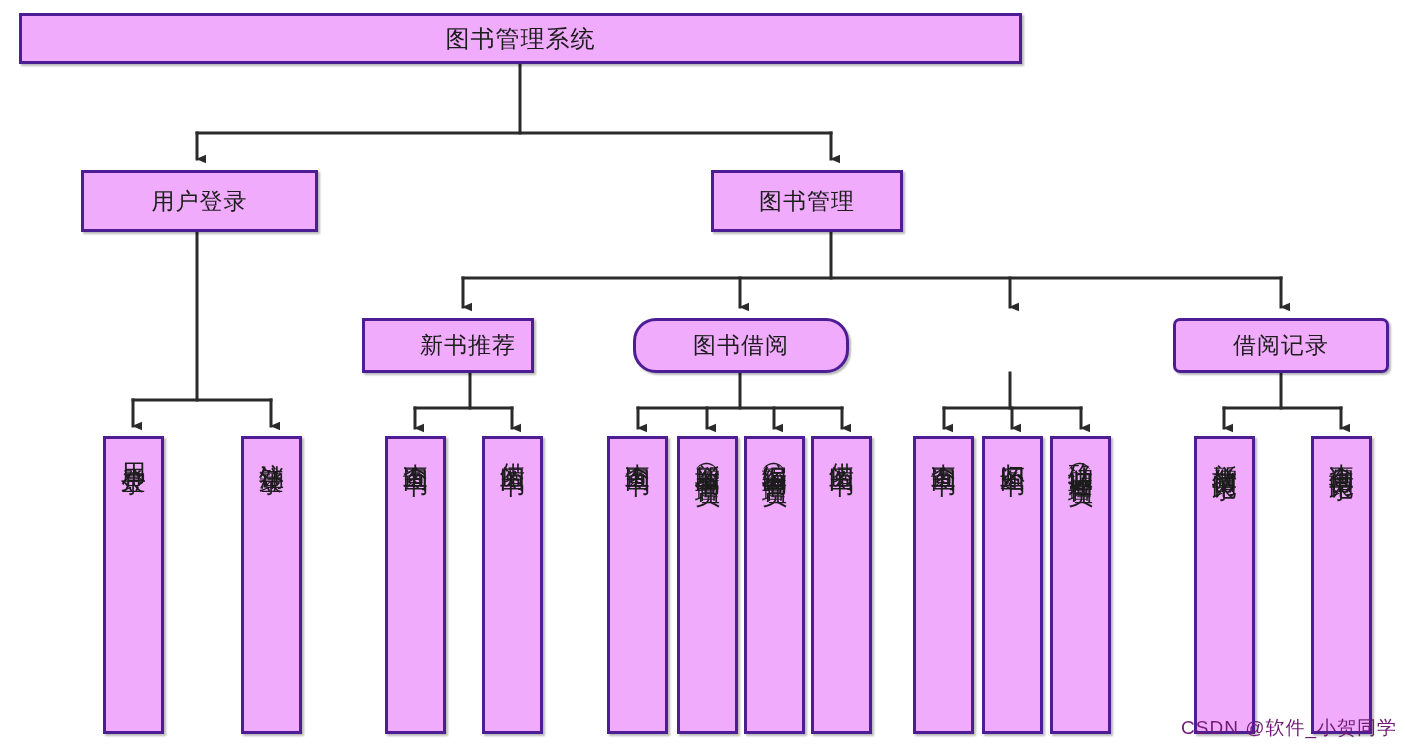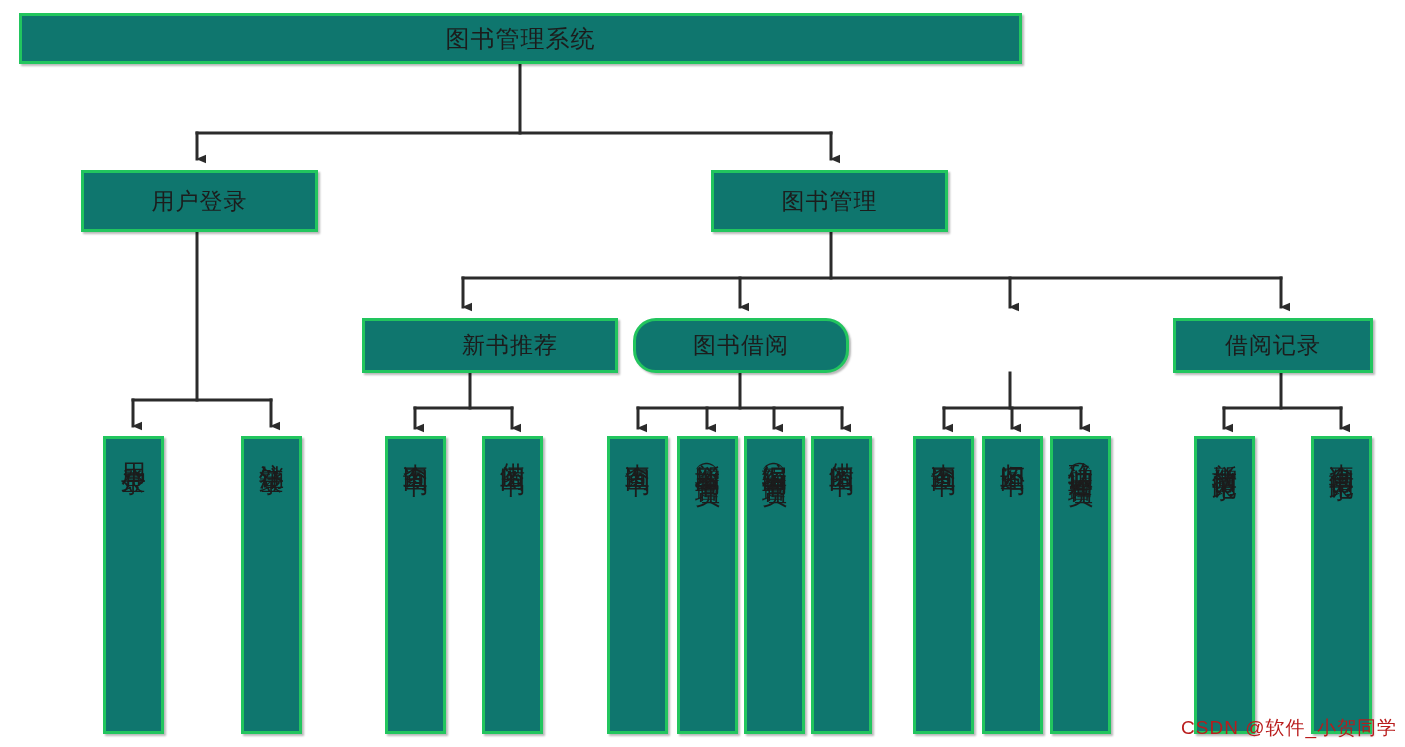--- a/index.html
+++ b/index.html
@@ -10,22 +10,22 @@
     font-family:"Liberation Sans","DejaVu Sans",sans-serif;
     overflow:hidden;
     position:relative;
   }
   #canvas{position:absolute;left:0;top:0;width:1405px;height:747px;}
   svg#wires{position:absolute;left:0;top:0;width:1405px;height:747px;}
 
   .node{
     position:absolute;
     box-sizing:border-box;
-    background:#0f766e;
-    border:3px solid #22c55e;
+    background:#f0abfc;
+    border:3px solid #4c1d95;
     display:flex;
     align-items:center;
     justify-content:center;
     box-shadow:2px 2px 2px rgba(0,0,0,0.28);
     z-index:3;
   }
   .node .lbl{
     color:#1c1c1c;
     font-size:23px;
     line-height:1.25;
@@ -49,21 +49,21 @@
   .leaf{align-items:flex-start;justify-content:center;padding-top:4px;}
 
   
   #node-root .lbl{font-size:24px;}
 
   .watermark{
     position:absolute;
     right:8px;
     bottom:6px;
     font-size:19px;
-    color:#b91c1c;
+    color:#701a75;
     letter-spacing:1px;
     z-index:9;
     white-space:nowrap;
     font-family:"Liberation Sans","DejaVu Sans",sans-serif;
   }
 </style>
 </head>
 <body>
 
 <div id="canvas">
@@ -118,31 +118,31 @@
     </g>
   </svg>
 
   <div class="node" id="node-root" style="left:19px;top:13px;width:1003px;height:51px;">
     <span class="lbl">图书管理系统</span>
   </div>
 
   <div class="node" style="left:81px;top:170px;width:237px;height:62px;">
     <span class="lbl">用户登录</span>
   </div>
-  <div class="node" style="left:711px;top:170px;width:237px;height:62px;">
+  <div class="node" style="left:711px;top:170px;width:192px;height:62px;">
     <span class="lbl">图书管理</span>
   </div>
 
-  <div class="node" style="left:362px;top:318px;width:256px;height:55px;padding-left:40px;">
+  <div class="node" style="left:362px;top:318px;width:172px;height:55px;padding-left:40px;">
     <span class="lbl">新书推荐</span>
   </div>
   <div class="node" style="left:633px;top:318px;width:216px;height:55px;border-radius:23px;">
     <span class="lbl">图书借阅</span>
   </div>
-  <div class="node" style="left:1173px;top:318px;width:200px;height:55px;">
+  <div class="node" style="left:1173px;top:318px;width:216px;height:55px;border-radius:7px;">
     <span class="lbl">借阅记录</span>
   </div>
 
   <div class="node leaf" style="left:103px;top:436px;width:61px;height:298px;">
     <span class="lbl">用户登录</span>
   </div>
   <div class="node leaf" style="left:241px;top:436px;width:61px;height:298px;">
     <span class="lbl">注销登录</span>
   </div>
 

